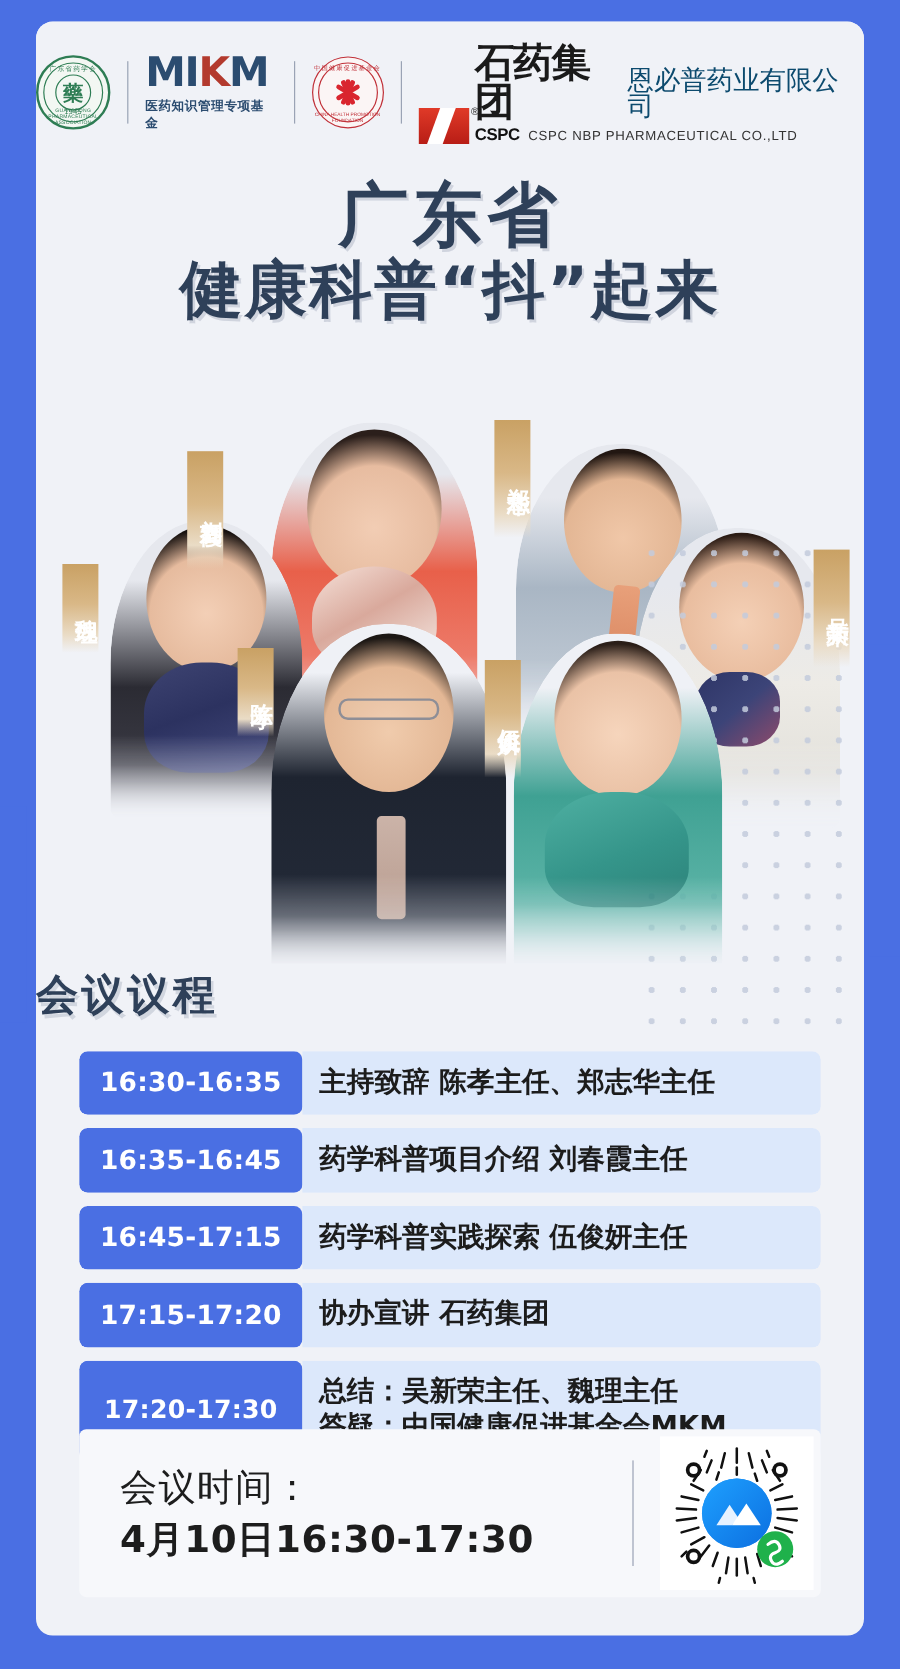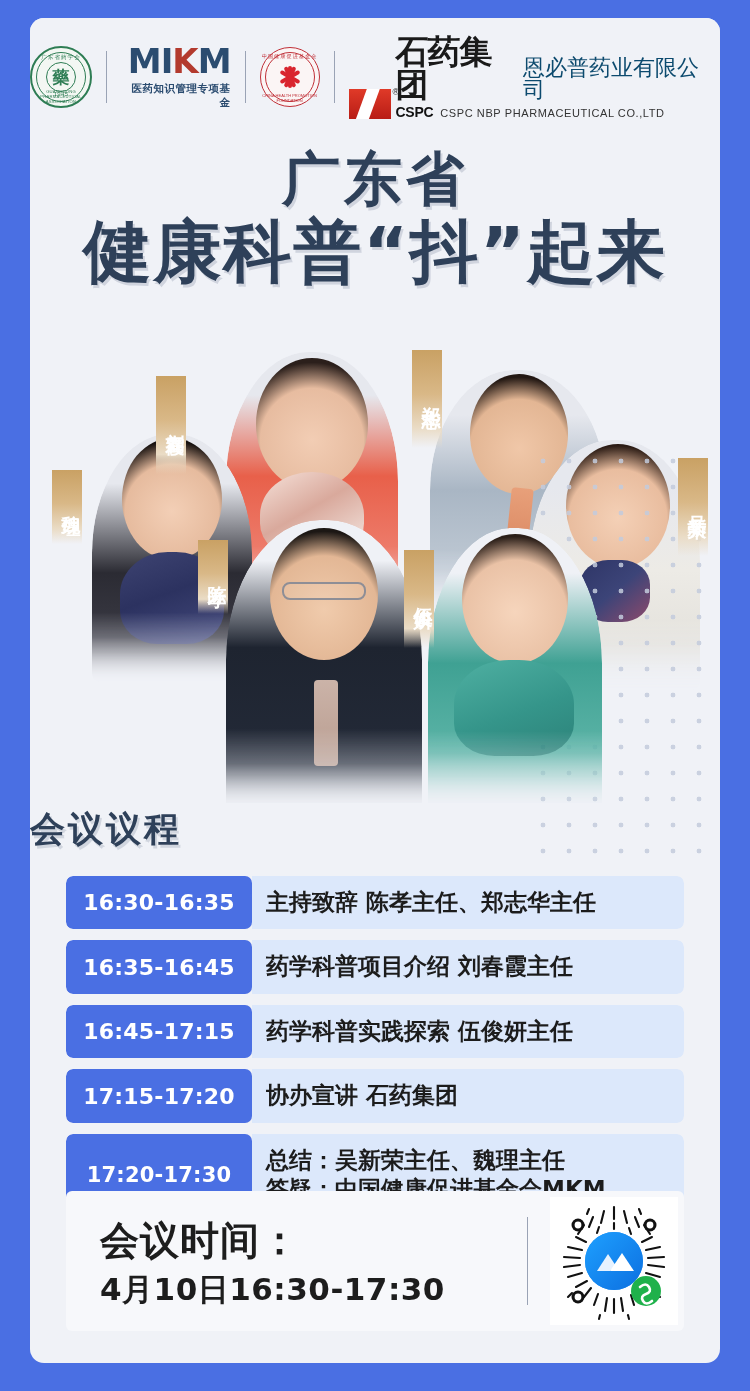--- a/index.html
+++ b/index.html
@@ -58,21 +58,21 @@
   .seal-top {
     position:absolute; top:6px; left:0; right:0; text-align:center;
     font-size:5.6px; color:#2E7D54; letter-spacing:1px;
   }
   .seal-bot {
     position:absolute; bottom:2px; left:0; right:0; text-align:center;
     font-size:4.2px; color:#2E7D54; letter-spacing:.2px;
   }
 
   
-  .mkm-wrap { text-align:right; }
+  .mkm-wrap { text-align:left; }
   .mkm-mark {
     font-size:34px; font-weight:900; letter-spacing:-1px;
     line-height:1; color:#2B4C70; font-family:"DejaVu Sans",sans-serif;
   }
   .mkm-mark .k { color:#B33A2E; }
   .mkm-sub {
     font-size:10.5px; color:#2B4C70; letter-spacing:.5px;
     margin-top:4px; font-weight:bold;
   }
 
@@ -136,21 +136,21 @@
 
   
   #title {
     position:absolute; left:0; top:128px; width:690px;
     text-align:center; color:#2E4059;
     font-family:"DejaVu Sans","Liberation Sans",sans-serif;
     font-weight:900;
     text-shadow:2px 3px 0 rgba(140,150,170,.32);
   }
   #title .l1 { font-size:58px; line-height:1.14; letter-spacing:4px; }
-  #title .l2 { font-size:68px; line-height:1.18; letter-spacing:2px; }
+  #title .l2 { font-size:52px; line-height:1.18; letter-spacing:2px; }
 
   
   #speakers {
     position:absolute; left:0; top:310px; width:690px; height:475px;
     overflow:hidden;
   }
   .person {
     position:absolute;
     border-radius:48% 48% 8px 8px;
     background-size:cover; background-position:center top;
@@ -217,21 +217,21 @@
   #footer {
     position:absolute; left:36px; bottom:32px; width:618px; height:140px;
     background:#F7F8FB; border-radius:6px;
     display:flex; align-items:center; z-index:3;
   }
   #footer-time {
     flex:1; padding-left:34px;
     font-family:"DejaVu Sans","Liberation Sans",sans-serif;
     color:#1d1d1d;
   }
-  #footer-time .t1 { font-size:39px; font-weight:bold; line-height:1.45; letter-spacing:1px; }
+  #footer-time .t1 { font-size:31px; font-weight:normal; line-height:1.45; letter-spacing:1px; }
   #footer-time .t2 { font-size:31px; font-weight:bold; line-height:1.3; letter-spacing:.5px; }
   #footer-div { width:1px; height:88px; background:#9aa3b5; margin:0 22px 0 4px; }
   #qr {
     position:relative; flex:none; width:128px; height:128px;
     background:#fff; margin-right:6px;
     display:flex; align-items:center; justify-content:center;
   }
   #qr svg { width:120px; height:120px; }
 
   

